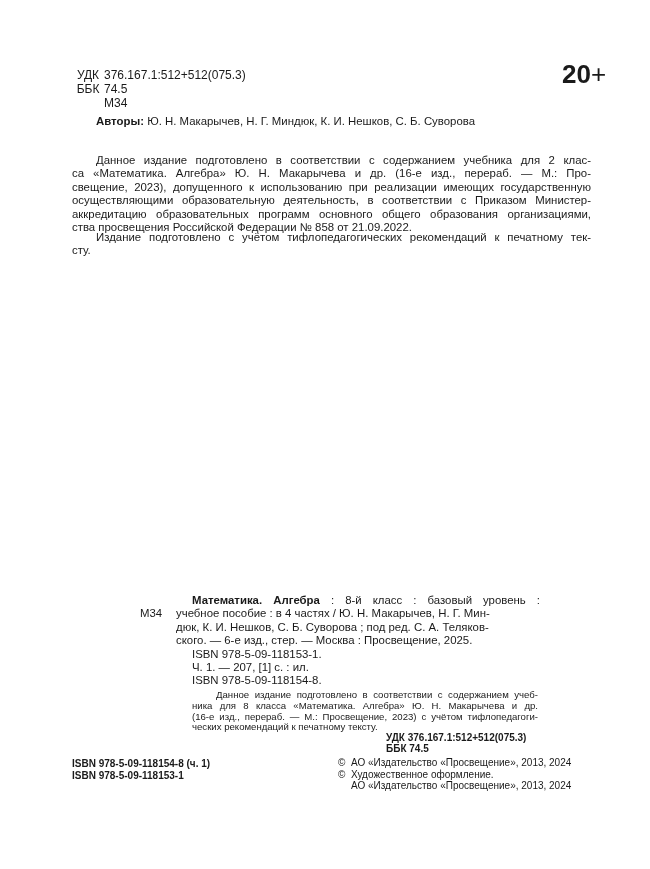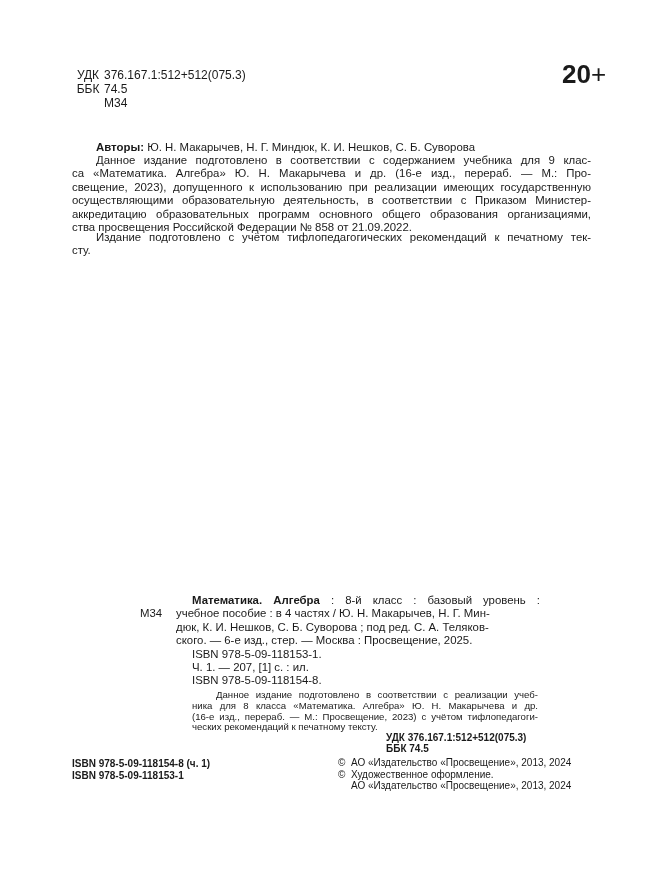--- a/index.html
+++ b/index.html
@@ -7,21 +7,21 @@
       width: 650px; height: 869px; position: relative; overflow: hidden;
       font-family: "Liberation Sans", "DejaVu Sans", sans-serif;
       color: #1a1a1a;
     }
     .abs { position: absolute; }
     .udk-top { left: 72px; top: 68px; font-size: 12px; line-height: 14px; }
     .udk-top .row { display: flex; }
     .udk-top .lbl { width: 32px; text-align: center; }
     .age { left: 562px; top: 60px; font-size: 26px; font-weight: bold; line-height: 28px; }
     .age .plus { font-weight: normal; }
-    .authors { left: 96px; top: 140px; font-size: 11.4px; line-height: 14px; white-space: nowrap; }
+    .authors { left: 96px; top: 114px; font-size: 11.4px; line-height: 14px; white-space: nowrap; }
     .authors b { font-weight: bold; }
     .para { left: 72px; width: 519px; font-size: 11.4px; line-height: 13.4px; }
     .para .line { display: block; text-align: justify; text-align-last: justify; white-space: nowrap; }
     .para .line.last { text-align-last: left; }
     .para .indent { padding-left: 24px; }
     .p1 { top: 154px; }
     .p2 { top: 231px; }
     .card { left: 140px; top: 594px; width: 400px; font-size: 11.4px; line-height: 13.4px; }
     .card .line { display: block; white-space: nowrap; }
     .card .jl { text-align: justify; text-align-last: justify; }
@@ -59,21 +59,21 @@
 <div class="abs age">
   <span>20</span><span class="plus">+</span>
 </div>
 
 <div class="abs authors">
   <b>Авторы:</b>
   <span>Ю. Н. Макарычев, Н. Г. Миндюк, К. И. Нешков, С. Б. Суворова</span>
 </div>
 
 <div class="abs para p1">
-  <span class="line indent">Данное издание подготовлено в соответствии с содержанием учебника для 9 клас-</span>
+  <span class="line indent">Данное издание подготовлено в соответствии с содержанием учебника для 2 клас-</span>
   <span class="line">са «Математика. Алгебра» Ю. Н. Макарычева и др. (16-е изд., перераб. — М.: Про-</span>
   <span class="line">свещение, 2023), допущенного к использованию при реализации имеющих государственную</span>
   <span class="line">осуществляющими образовательную деятельность, в соответствии с Приказом Министер-</span>
   <span class="line">аккредитацию образовательных программ основного общего образования организациями,</span>
   <span class="line last">ства просвещения Российской Федерации № 858 от 21.09.2022.</span>
 </div>
 
 <div class="abs para p2">
   <span class="line indent">Издание подготовлено с учётом тифлопедагогических рекомендаций к печатному тек-</span>
   <span class="line last">сту.</span>
@@ -83,21 +83,21 @@
   <span class="line jl ind"><b>Математика. Алгебра</b> <span>: 8-й класс : базовый уровень :</span></span>
   <span class="line"><span class="m34">М34</span><span>учебное пособие : в 4 частях / Ю. Н. Макарычев, Н. Г. Мин-</span></span>
   <span class="line cont">дюк, К. И. Нешков, С. Б. Суворова ; под ред. С. А. Теляков-</span>
   <span class="line cont">ского. — 6-е изд., стер. — Москва : Просвещение, 2025.</span>
   <span class="line ind">ISBN 978-5-09-118153-1.</span>
   <span class="line ind">Ч. 1. — 207, [1] с. : ил.</span>
   <span class="line ind">ISBN 978-5-09-118154-8.</span>
 </div>
 
 <div class="abs annot">
-  <span class="line indent">Данное издание подготовлено в соответствии с реализации учеб-</span>
+  <span class="line indent">Данное издание подготовлено в соответствии с содержанием учеб-</span>
   <span class="line">ника для 8 класса «Математика. Алгебра» Ю. Н. Макарычева и др.</span>
   <span class="line">(16-е изд., перераб. — М.: Просвещение, 2023) с учётом тифлопедагоги-</span>
   <span class="line last">ческих рекомендаций к печатному тексту.</span>
 </div>
 
 <div class="abs udk-bottom">
   <div>УДК 376.167.1:512+512(075.3)</div>
   <div>ББК 74.5</div>
 </div>
 

